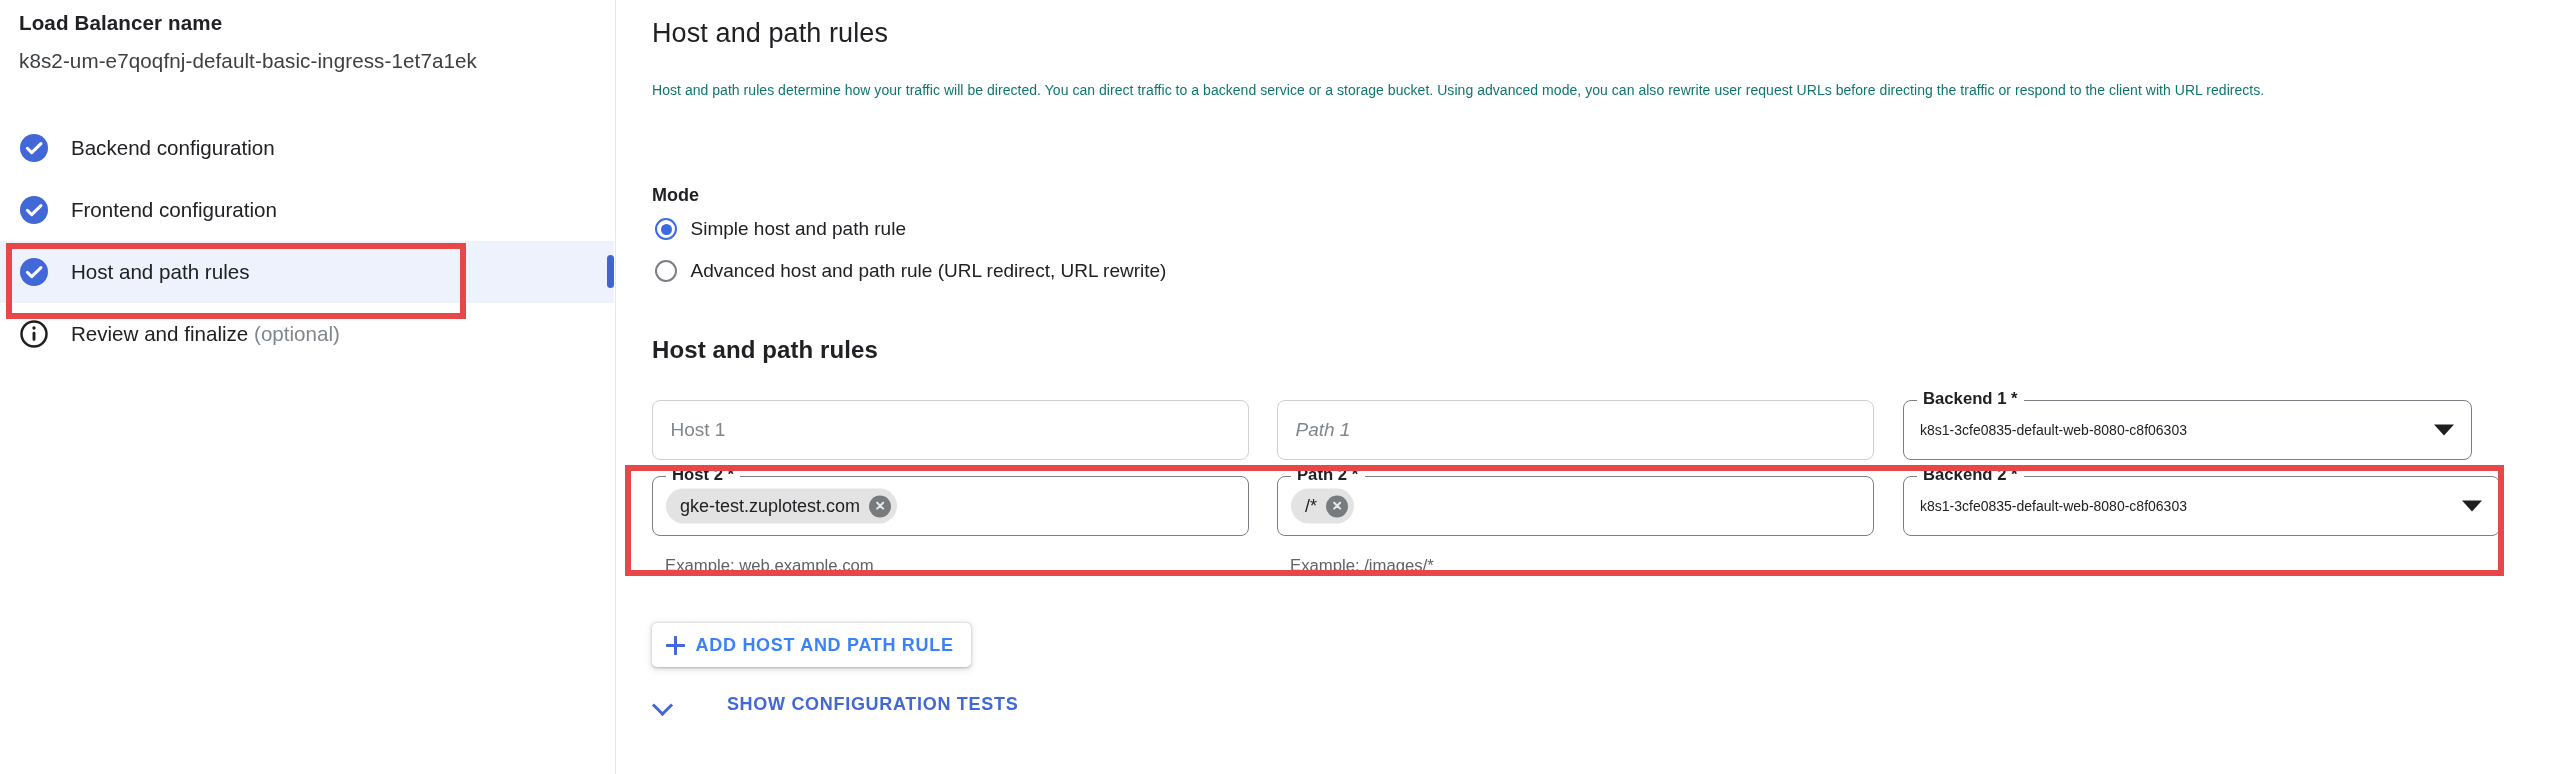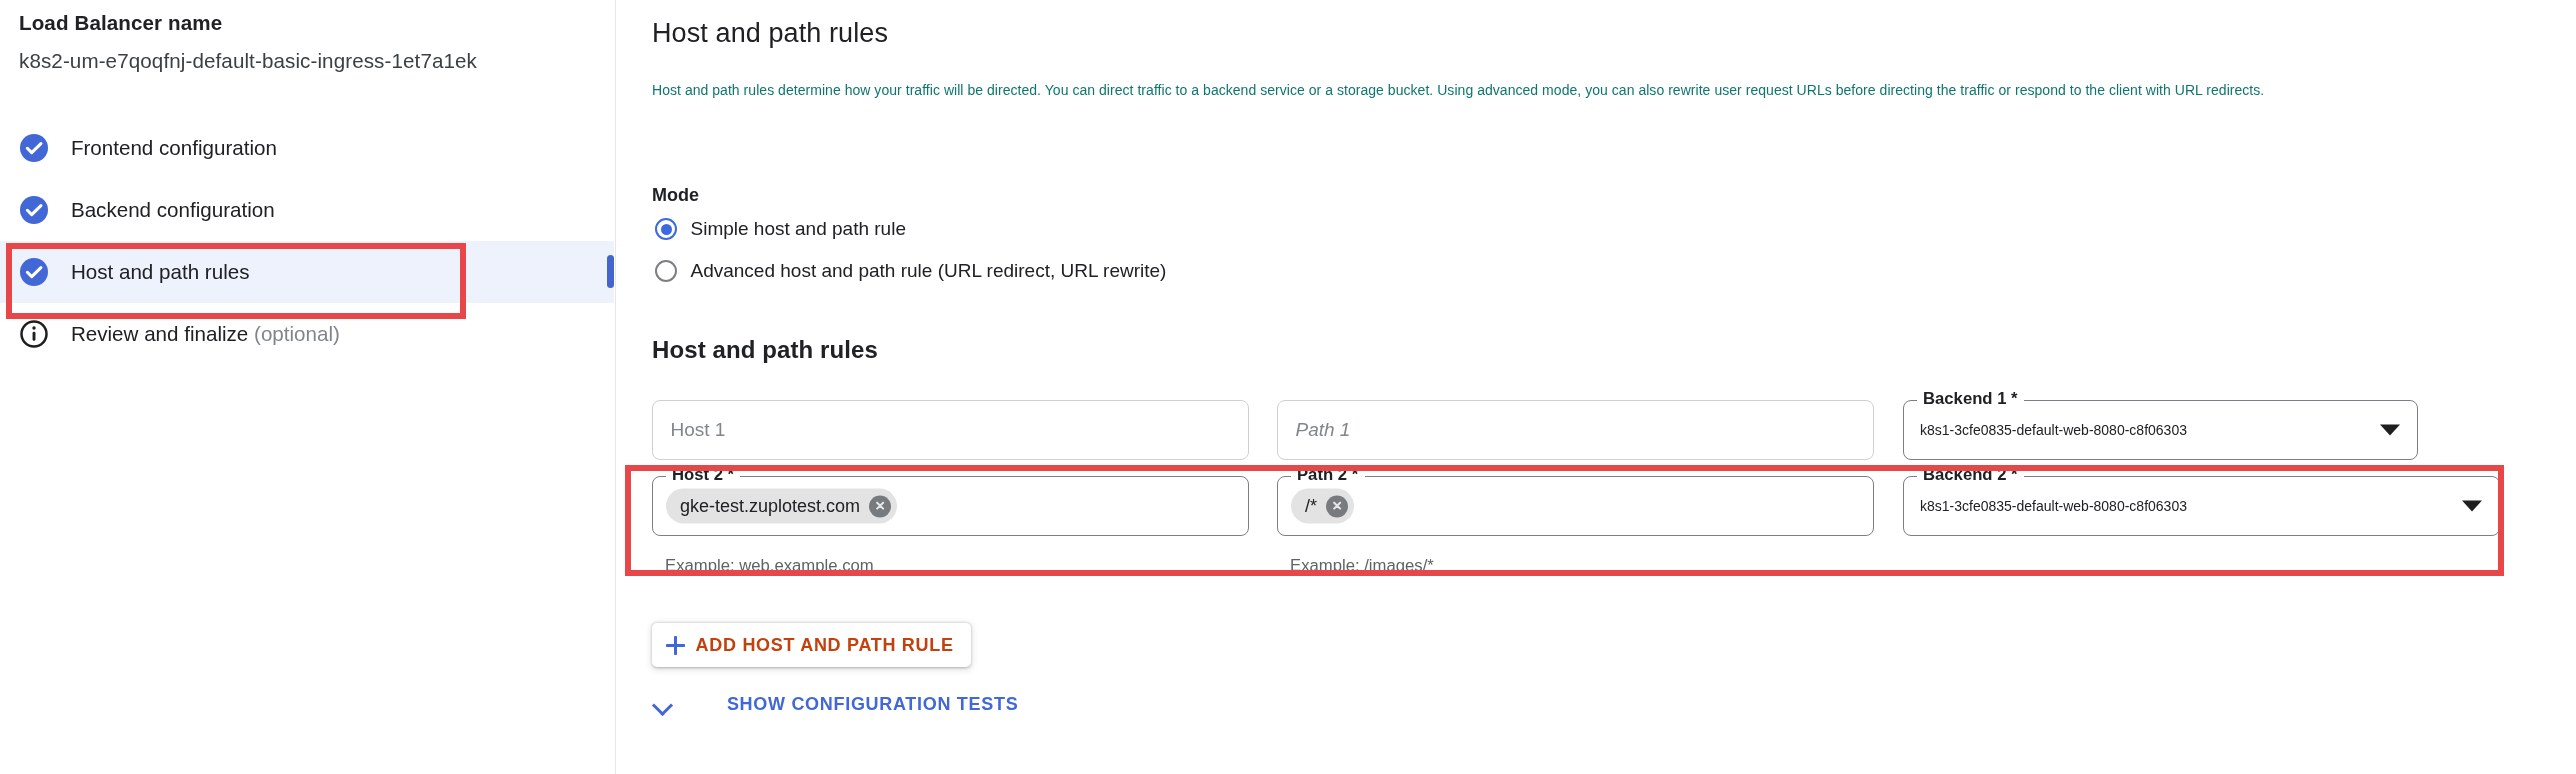--- a/index.html
+++ b/index.html
@@ -261,21 +261,21 @@
     content: "";
     position: absolute;
     background: #4268d8;
     border-radius: 0.8px;
   }
   .add-btn .plus::before { left: 0; top: 8px; width: 19px; height: 3.2px; }
   .add-btn .plus::after  { top: 0; left: 8px; width: 3.2px; height: 19px; }
   .add-btn .lbl {
     font-size: 18px;
     font-weight: 700;
-    color: #c2410c;
+    color: #3b82f6;
     letter-spacing: 0.7px;
     white-space: nowrap;
   }
 
   .show-tests {
     position: absolute;
     left: 35px; top: 694px;
     display: flex;
     align-items: center;
     cursor: pointer;
@@ -330,31 +330,31 @@
 
     <div class="nav-list">
 
       <div class="nav-item">
         <span class="nav-icon">
           <svg width="32" height="32" viewBox="0 0 24 24" aria-hidden="true">
             <circle cx="12" cy="12" r="10.5" fill="#4267d6"></circle>
             <path d="M7 12.2l3.3 3.3L17.2 8.7" fill="none" stroke="#fff" stroke-width="2.3" stroke-linecap="round" stroke-linejoin="round"></path>
           </svg>
         </span>
-        <span class="nav-label">Frontend configuration</span>
+        <span class="nav-label">Backend configuration</span>
       </div>
 
       <div class="nav-item">
         <span class="nav-icon">
           <svg width="32" height="32" viewBox="0 0 24 24" aria-hidden="true">
             <circle cx="12" cy="12" r="10.5" fill="#4267d6"></circle>
             <path d="M7 12.2l3.3 3.3L17.2 8.7" fill="none" stroke="#fff" stroke-width="2.3" stroke-linecap="round" stroke-linejoin="round"></path>
           </svg>
         </span>
-        <span class="nav-label">Backend configuration</span>
+        <span class="nav-label">Frontend configuration</span>
       </div>
 
       <div class="nav-item active">
         <span class="nav-icon">
           <svg width="32" height="32" viewBox="0 0 24 24" aria-hidden="true">
             <circle cx="12" cy="12" r="10.5" fill="#4267d6"></circle>
             <path d="M7 12.2l3.3 3.3L17.2 8.7" fill="none" stroke="#fff" stroke-width="2.3" stroke-linecap="round" stroke-linejoin="round"></path>
           </svg>
         </span>
         <span class="nav-label">Host and path rules</span>
@@ -400,21 +400,21 @@
     <div class="section-title">Host and path rules</div>
 
     <div class="field" style="left:35px; top:400px; width:597px;">
       <span class="ph">Host 1</span>
     </div>
 
     <div class="field" style="left:660px; top:400px; width:597px;font-style:italic;">
       <span class="ph">Path 1</span>
     </div>
 
-    <div class="field filled" style="left:1286px; top:400px; width:515px;">
+    <div class="field filled" style="left:1286px; top:400px; width:569px;">
       <span class="legend">Backend 1 *</span>
       <span class="sel-value">k8s1-3cfe0835-default-web-8080-c8f06303</span>
       <span class="caret"></span>
     </div>
 
     <div class="field filled" style="left:35px; top:476px; width:597px;">
       <span class="legend">Host 2 *</span>
       <span class="chip">
         <span class="chip-text">gke-test.zuplotest.com</span>
         <span class="chip-x">

